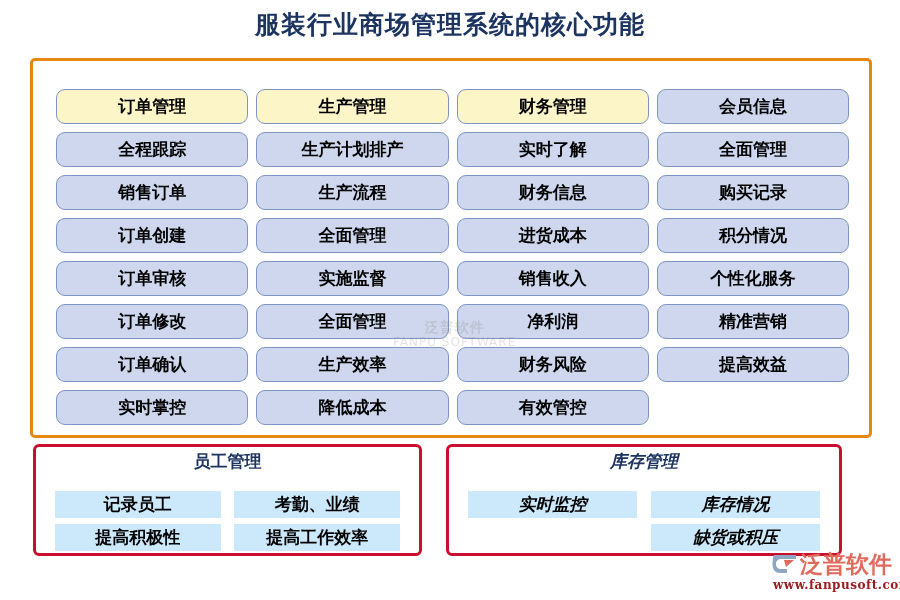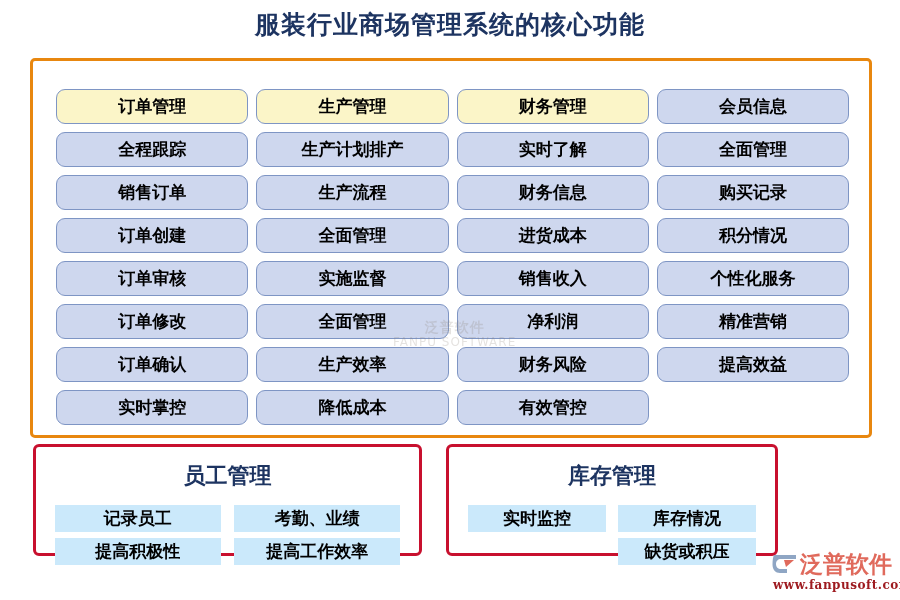--- a/index.html
+++ b/index.html
@@ -86,29 +86,29 @@
   .redbox {
     position: absolute;
     top: 444px;
     height: 112px;
     box-sizing: border-box;
     border: 3px solid #c8102e;
     border-radius: 6px;
     background: #ffffff;
   }
   #employee-box { left: 33px;  width: 389px; }
-  #inventory-box { left: 446px; width: 332px; }
+  #inventory-box { left: 446px; width: 396px; font-style: italic; }
 
   .redbox-title {
     text-align: center;
-    font-size: 22px;
+    font-size: 17px;
     font-weight: bold;
     color: #1d3461;
     line-height: 27px;
-    margin-top: 15px;
+    margin-top: 1px;
   }
   .cellgrid {
     display: flex;
     flex-direction: row;
     justify-content: space-between;
     padding: 16px 19px;
     box-sizing: border-box;
   }
   .cellcol {
     display: flex;

